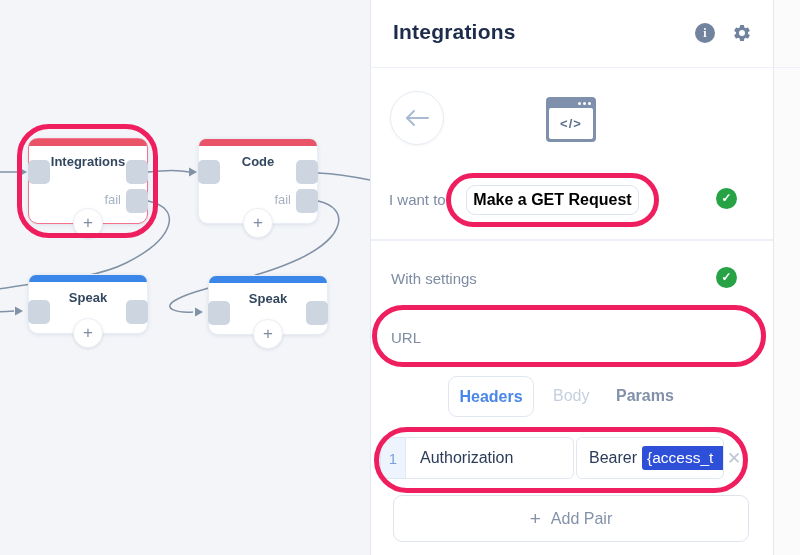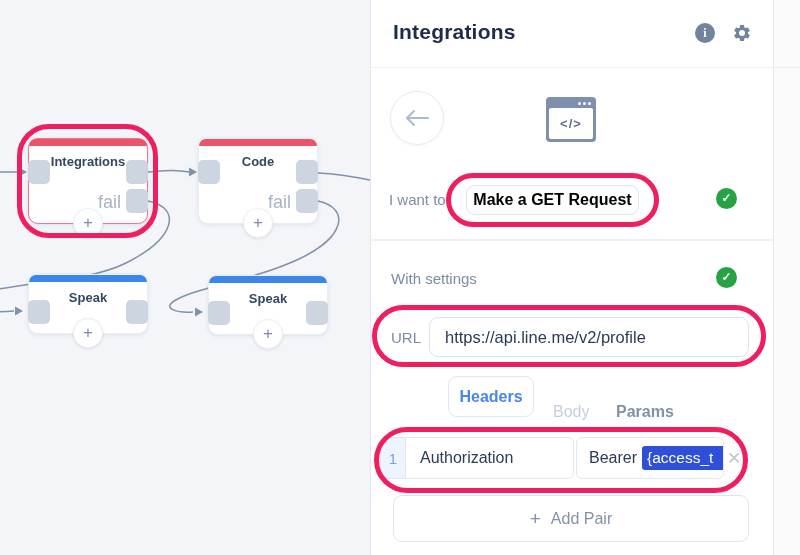--- a/index.html
+++ b/index.html
@@ -16,21 +16,21 @@
     box-shadow:0 1px 4px rgba(30,50,90,.10);
   }
   .node.selected { border:1.5px solid #f3728c; }
   .nodebar { height:7px; border-radius:9px 9px 0 0; }
   .bar-red  { background:#e95468; }
   .bar-blue { background:#3b87e9; }
   .nodetitle { text-align:center; margin-top:8px; font-size:13px; font-weight:bold; color:#33475f; }
   .port { position:absolute; width:22px; height:24px; background:#cdd5e1; border-radius:5px; }
   .port.pl { left:-1px; }
   .port.pr { right:-1px; }
-  .faillabel { position:absolute; font-size:18px; color:#a8b3c3;margin-left:37px; }
+  .faillabel { position:absolute; font-size:13px; color:#a8b3c3;margin-left:37px; }
   .plusbtn {
     position:absolute; left:50%; bottom:-15px; transform:translateX(-50%);
     width:30px; height:30px; border-radius:50%; background:#fff; border:1px solid #edf0f5;
     box-shadow:0 1px 3px rgba(30,50,90,.12);
     color:#7d8ca3; font-size:17px; line-height:27px; text-align:center; cursor:pointer;
   }
   
   .ring { position:absolute; border:5px solid #ef1e5e; pointer-events:none; }
   
   #panel { position:absolute; left:370px; top:0; width:430px; height:555px; background:#fff; border-left:1px solid #e3e7ef; }
@@ -61,21 +61,21 @@
     display:flex; align-items:center; justify-content:center; cursor:pointer;
   }
   #get-btn { position:absolute; left:95px; top:185px; width:173px; height:30px; font-size:16px; font-weight:600; }
   #url-input {
     position:absolute; left:58px; top:317px; width:320px; height:40px;
     border:1.5px solid #dbe2ec; border-radius:9px; background:#fff;
     font-size:16.5px; color:#2b3b58; padding-left:15px; display:flex; align-items:center;
   }
   
   #tab-headers { position:absolute; left:77px; top:376px; width:86px; height:41px; border:1.5px solid #e0e7f1; border-radius:9px; color:#4a86e8; font-size:16px; font-weight:600; display:flex; align-items:center; justify-content:center; cursor:pointer; background:#fff; }
-  .tabtext { position:absolute; top:403px; font-size:16px; cursor:pointer; }
+  .tabtext { position:absolute; top:387px; font-size:16px; cursor:pointer; }
   #tab-body { left:182px; color:#c6cfdd; }
   #tab-params { left:245px; color:#8291a9; font-weight:600; }
   
   #pair-row { position:absolute; left:9px; top:437px; height:42px; display:flex; }
   #pair-num {
     width:26px; background:#eef4fd; border:1.5px solid #d9e6f8; border-radius:4px 0 0 4px;
     color:#7aa0dc; font-size:15px; display:flex; align-items:center; justify-content:center;
   }
   .pair-input {
     background:#fff; border:1.5px solid #e2e8f1; display:flex; align-items:center;
@@ -180,21 +180,20 @@
     <div class="seclabel" style="left:18px; top:191px;">I want to</div>
     <div id="get-btn" class="btnbox">Make a GET Request</div>
     <div class="checkmark" style="left:345px; top:188px;">✓</div>
 
     <div class="divider" style="top:239px;"></div>
 
     <div class="seclabel" style="left:20px; top:270px;">With settings</div>
     <div class="checkmark" style="left:345px; top:267px;">✓</div>
 
     <div class="seclabel" style="left:20px; top:329px;">URL</div>
-    <div id="url-input">https://api.line.me/v2/profile</div>
 
     <div id="tab-headers">Headers</div>
     <div id="tab-body" class="tabtext">Body</div>
     <div id="tab-params" class="tabtext">Params</div>
 
     <div id="pair-row">
       <div id="pair-num">1</div>
       <div id="pair-key" class="pair-input">Authorization</div>
       <div id="pair-value" class="pair-input">
         <span>Bearer</span>

